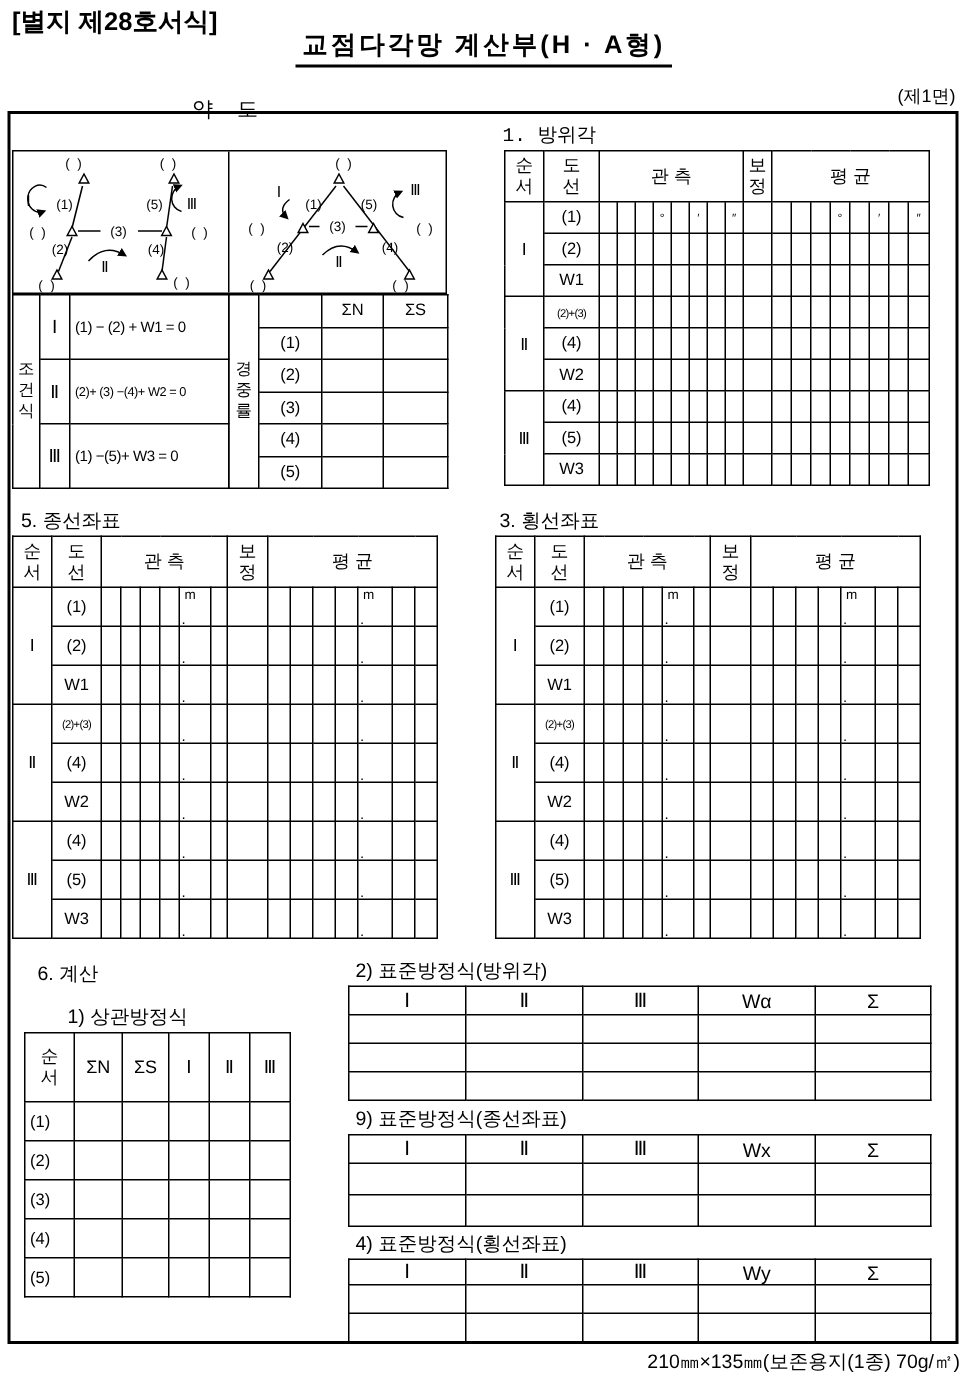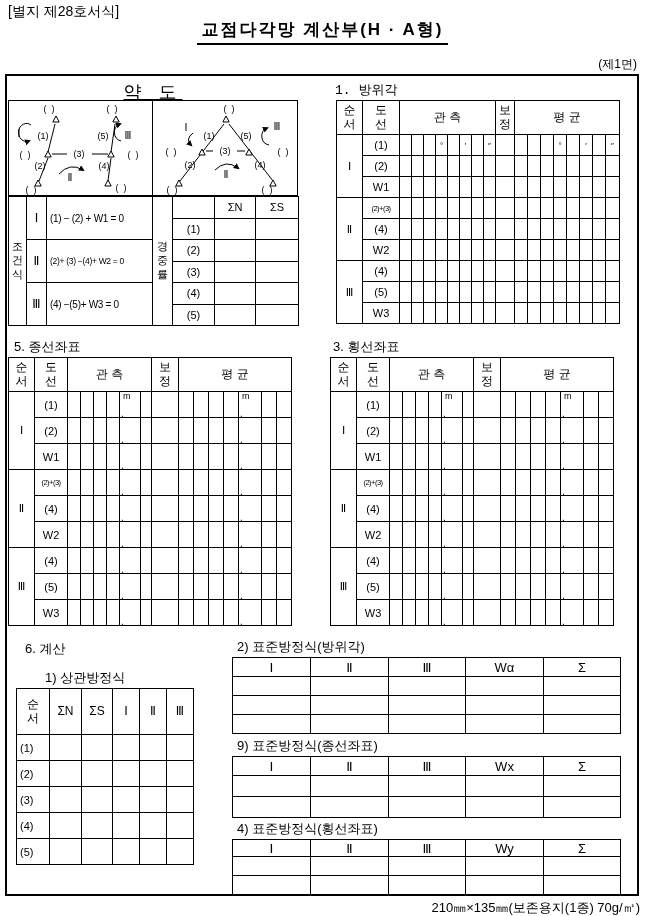--- a/index.html
+++ b/index.html
@@ -7,28 +7,28 @@
   body {
     position:relative; width:645px; height:916px;
     font-family:"Liberation Sans","DejaVu Sans",sans-serif;
     color:#000; overflow:hidden;
   }
   .abs { position:absolute; }
   .pre { white-space:pre-line; }
   table { border-collapse:collapse; table-layout:fixed; }
   td,th { border:1px solid #000; padding:0; font-weight:normal; text-align:center; vertical-align:middle; overflow:hidden; }
   
-  #doc-label { left:8px; top:3px; font-size:14px; }
+  #doc-label { left:8px; top:3px; font-size:17px;font-weight:bold; }
   #title-wrap { left:0; right:0; top:18px; text-align:center; }
   #page-title { display:inline-block; font-size:17px; font-weight:bold; letter-spacing:2px; border-bottom:2px solid #000; padding:0 4px 2px; }
   #page-label { right:8px; top:56px; font-size:12px; }
   #outer { left:5px; top:74px; width:634px; height:822px; border:2px solid #000; }
   #footer { right:5px; top:899px; font-size:13px; }
   
-  #sketch-title { left:8px; top:80px; width:290px; text-align:center; font-size:18px; letter-spacing:6px;text-decoration:underline; }
+  #sketch-title { left:8px; top:64px; width:290px; text-align:center; font-size:14px; letter-spacing:6px; }
   #sketch-box { left:8px; top:100px; width:290px; height:96px; border:1px solid #000; display:flex; }
   .panel { height:100%; }
   #panel-h { width:144px; border-right:1px solid #000; }
   #panel-a { width:146px; }
   svg text { font-family:"Liberation Sans","DejaVu Sans",sans-serif; }
   
   #cond-block { left:8px; top:196px; display:flex; }
   #cond-table { width:144px; }
   #cond-table td { height:43px; }
   .vlabel { font-size:11px; line-height:1.25; }
@@ -176,21 +176,21 @@
 식</td>
       <td class="roman">Ⅰ</td>
       <td class="eq">(1) − (2) + W1 = 0</td>
     </tr>
     <tr>
       <td class="roman">Ⅱ</td>
       <td class="eq">(2)+ (3) −(4)+ W2 = 0</td>
     </tr>
     <tr>
       <td class="roman">Ⅲ</td>
-      <td class="eq">(4) −(5)+ W3 = 0</td>
+      <td class="eq">(1) −(5)+ W3 = 0</td>
     </tr>
   </tbody>
     </table>
   <table id="weight-table">
     <colgroup>
         <col style="width:20px">
         <col style="width:42px">
         <col style="width:41px">
         <col style="width:43px">
       </colgroup>

